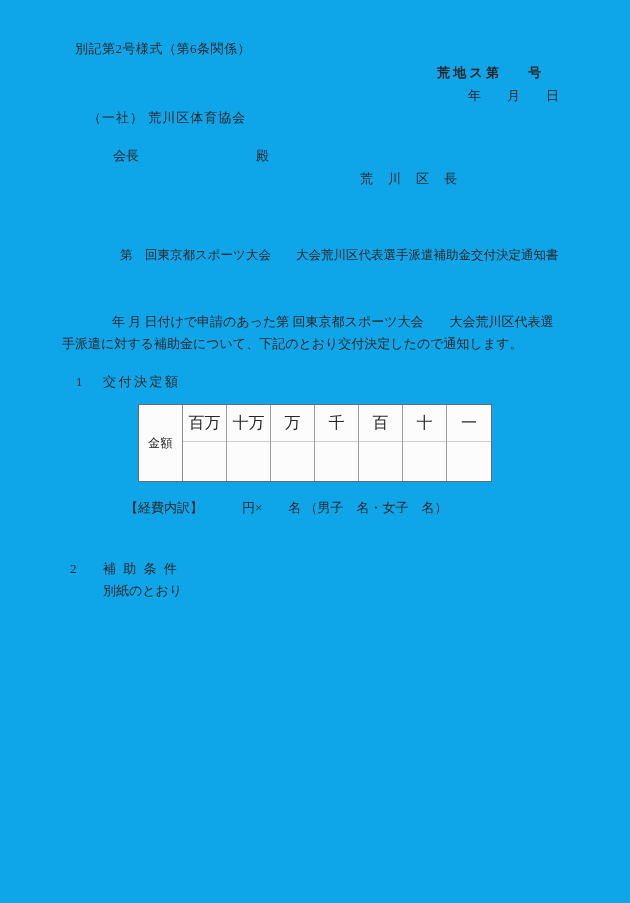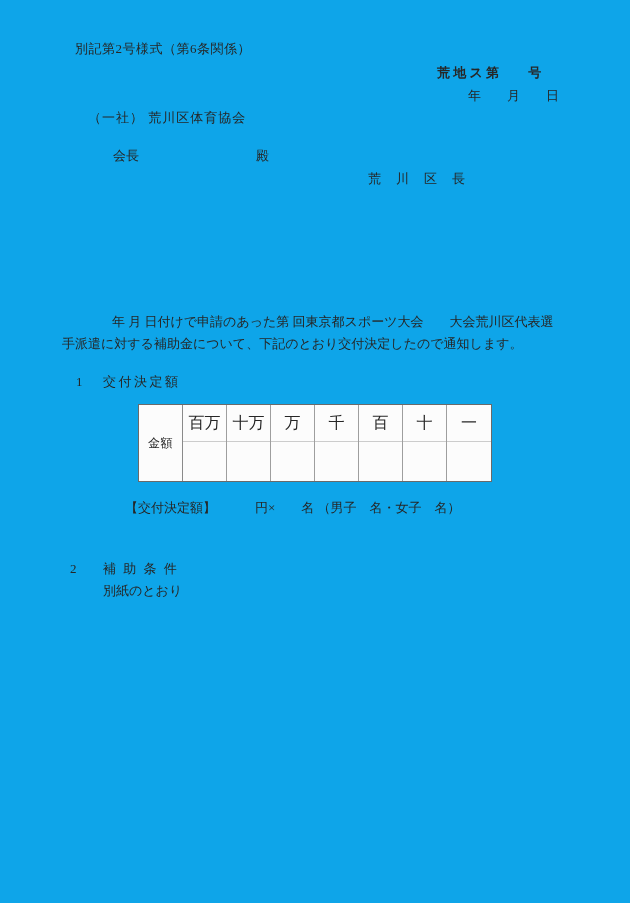--- a/index.html
+++ b/index.html
@@ -17,21 +17,21 @@
     position: absolute;
     font-size: 13px;
     line-height: 16px;
     white-space: pre;
   }
   #form-number   { left: 75px;  top: 41px;  letter-spacing: 0.5px; }
   #doc-number    { left: 437px; top: 65px; font-weight: bold;  }
   #date-line     { left: 468px; top: 88px;  }
   #org           { left: 88px;  top: 110px; letter-spacing: 1px; }
   #addressee     { left: 113px; top: 132px; margin-top: 16px; }
-  #sender        { left: 368px; top: 171px; letter-spacing: 1px; }
+  #sender        { left: 360px; top: 171px; letter-spacing: 1px; }
   #doc-title     { left: 120px; top: 247px; font-size: 12.5px; }
   #body-line1    { left: 100px; top: 314px; margin-left: 12px; }
   #body-line2    { left: 62px;  top: 336px; }
   #sec1-num      { left: 76px;  top: 374px; }
   #sec1-heading  { left: 103px; top: 374px; letter-spacing: 2.5px; }
   #expense       { left: 125px; top: 500px; }
   #sec2-num      { left: 70px;  top: 561px; }
   #sec2-heading  { left: 103px; top: 561px; letter-spacing: 2px; }
   #sec2-detail   { left: 103px; top: 583px; }
 
@@ -84,20 +84,21 @@
 
   <div class="line" id="form-number">別記第2号様式（第6条関係）</div>
   <div class="line" id="doc-number">荒 地 ス 第　　 号</div>
   <div class="line" id="date-line">年　　月　　日</div>
 
   <div class="line" id="org">（一社） 荒川区体育協会</div>
   <div class="line" id="addressee">会長　　　　　　　　　殿</div>
 
   <div class="line" id="sender">荒　川　区　長</div>
 
+  <div class="line" id="doc-title">第　回東京都スポーツ大会　　大会荒川区代表選手派遣補助金交付決定通知書</div>
 
   <div class="line" id="body-line1">年 月 日付けで申請のあった第 回東京都スポーツ大会　　大会荒川区代表選</div>
   <div class="line" id="body-line2">手派遣に対する補助金について、下記のとおり交付決定したので通知します。</div>
 
   <div class="line" id="sec1-num">1</div>
   <div class="line" id="sec1-heading">交付決定額</div>
 
   <div class="amount-table">
     <div class="label-cell">金額</div>
     <div class="digit-col">
@@ -123,19 +124,19 @@
     <div class="digit-col">
       <div class="head-cell">十</div>
       <div class="value-cell"></div>
     </div>
     <div class="digit-col">
       <div class="head-cell">一</div>
       <div class="value-cell"></div>
     </div>
   </div>
 
-  <div class="line" id="expense">【交付決定額】　　　円×　　名 （男子　名・女子　名）</div>
+  <div class="line" id="expense">【経費内訳】　　　円×　　名 （男子　名・女子　名）</div>
 
   <div class="line" id="sec2-num">2</div>
   <div class="line" id="sec2-heading">補 助 条 件</div>
   <div class="line" id="sec2-detail">別紙のとおり</div>
 
 </div>
 
 </body></html>

